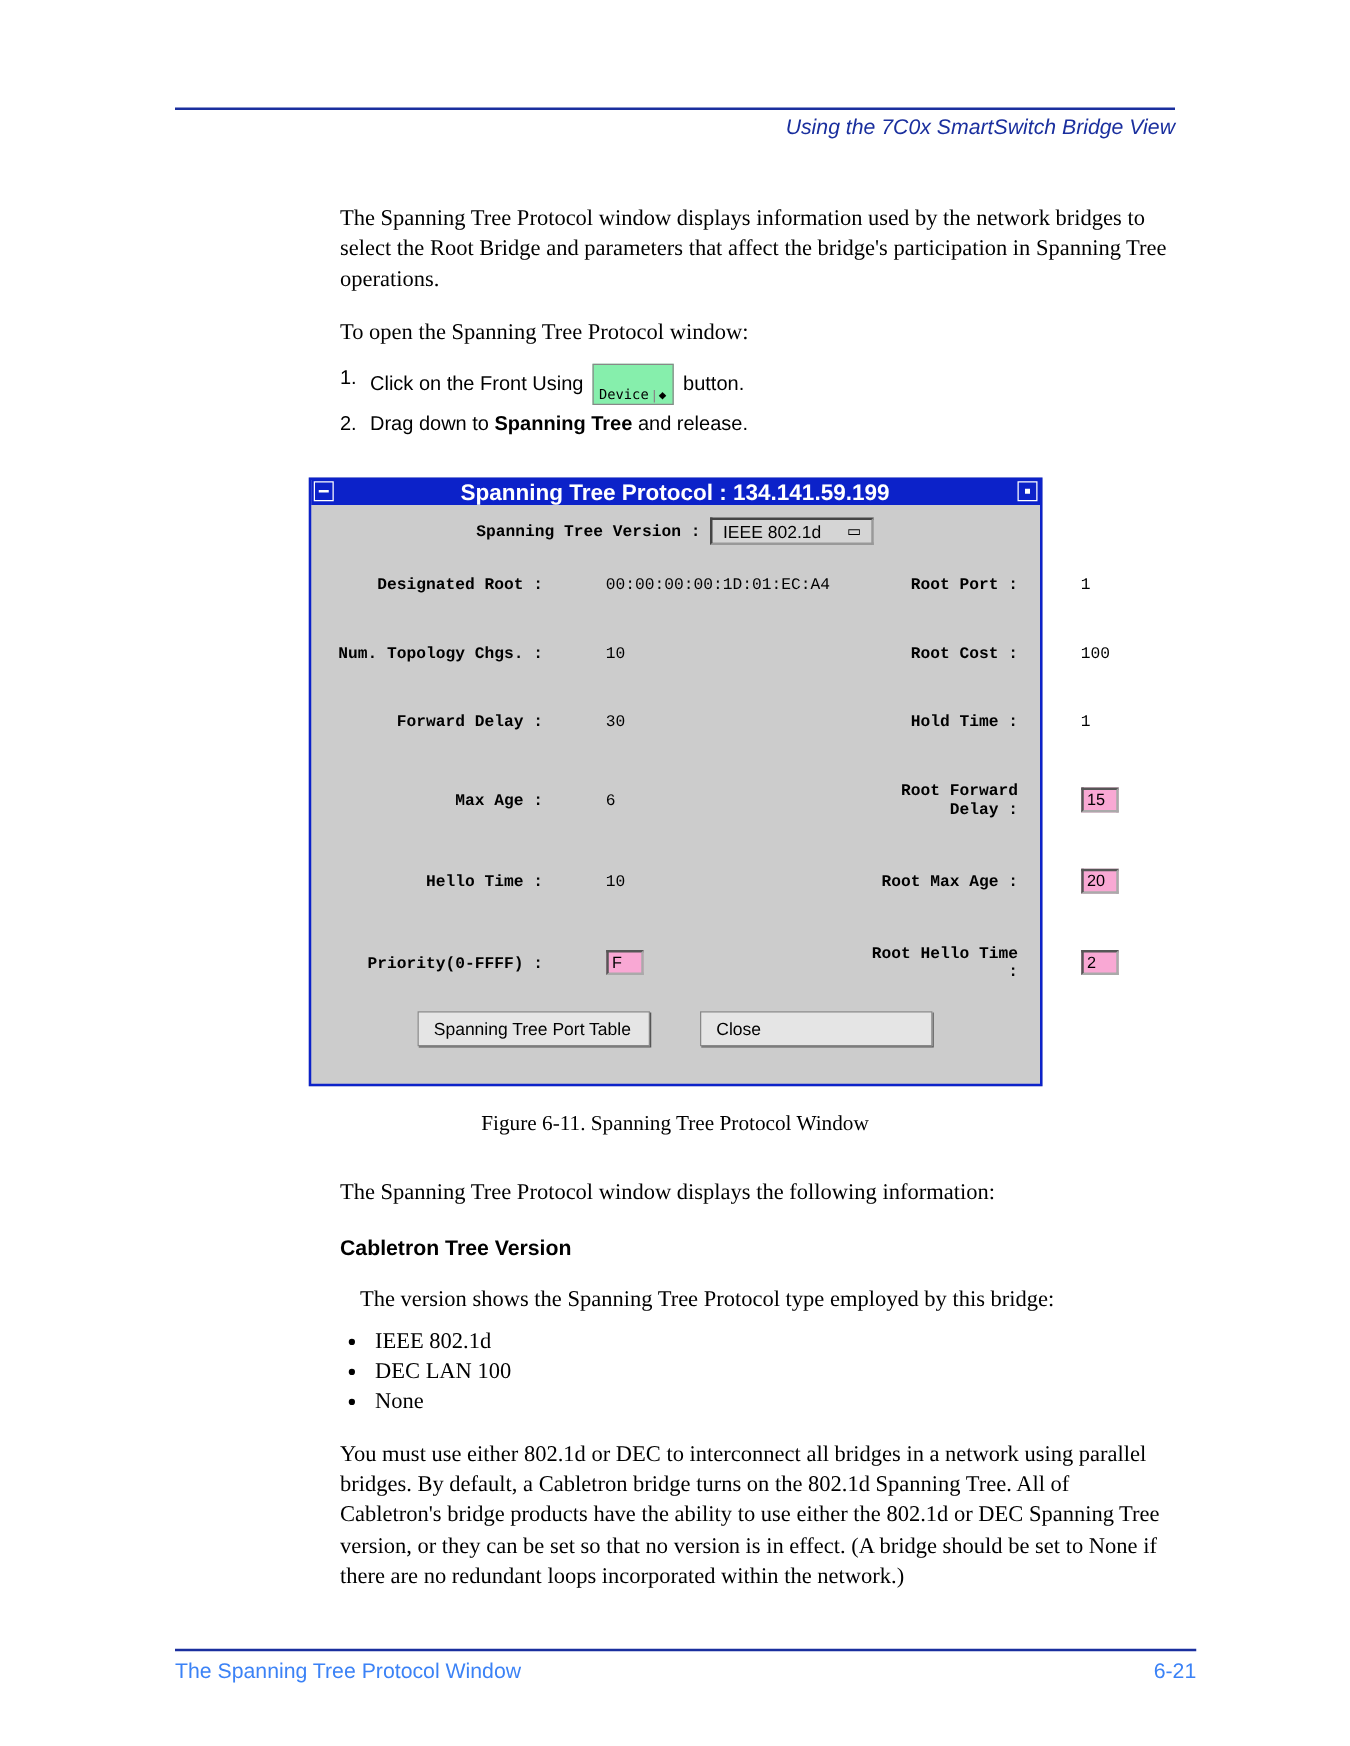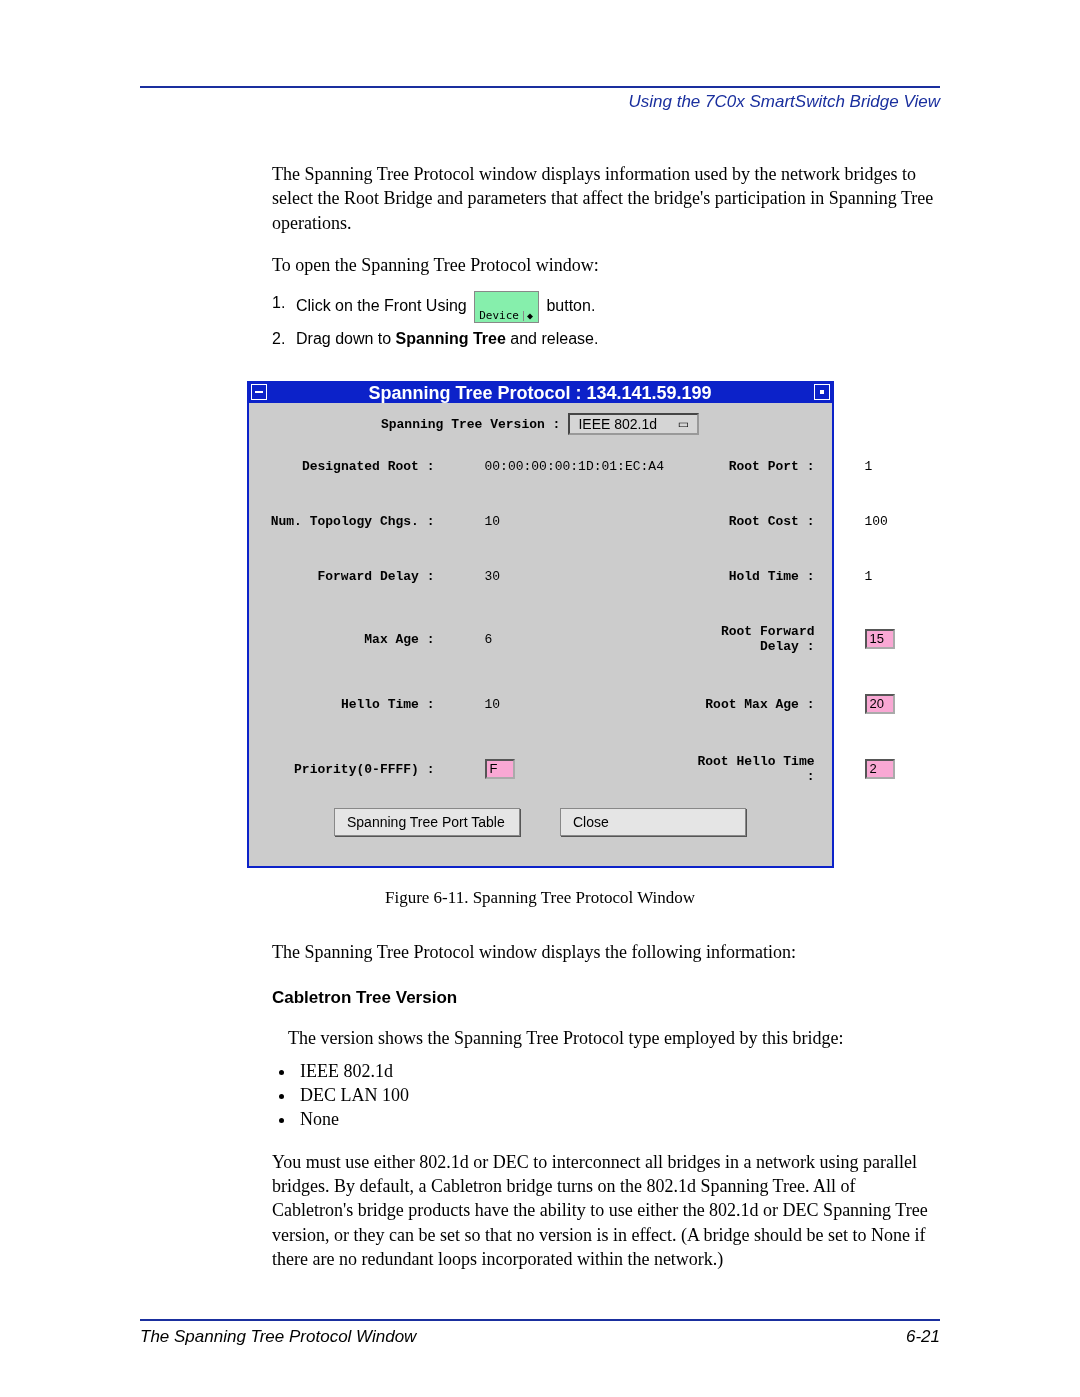--- a/index.html
+++ b/index.html
@@ -210,28 +210,27 @@
     margin: 8px 0 16px 0;
   }
   .bullet-list li {
     font-size: 18px;
     line-height: 1.35;
     padding-left: 4px;
   }
   .footer {
     position: absolute;
     left: 140px;
-    right: 140px;
+    right: 123px;
     bottom: 50px;
     border-top: 2px solid #1a2f9e;
     padding-top: 6px;
     display: flex;
     justify-content: space-between;
-    color: #000000;
-    font-style: italic;
+    color: #3b82f6;
     font-family: Arial, Helvetica, sans-serif;
     font-size: 17px;
   }
 </style>
 </head>
 <body>
 
 <div class="page">
 
   <div class="header-line"></div>

